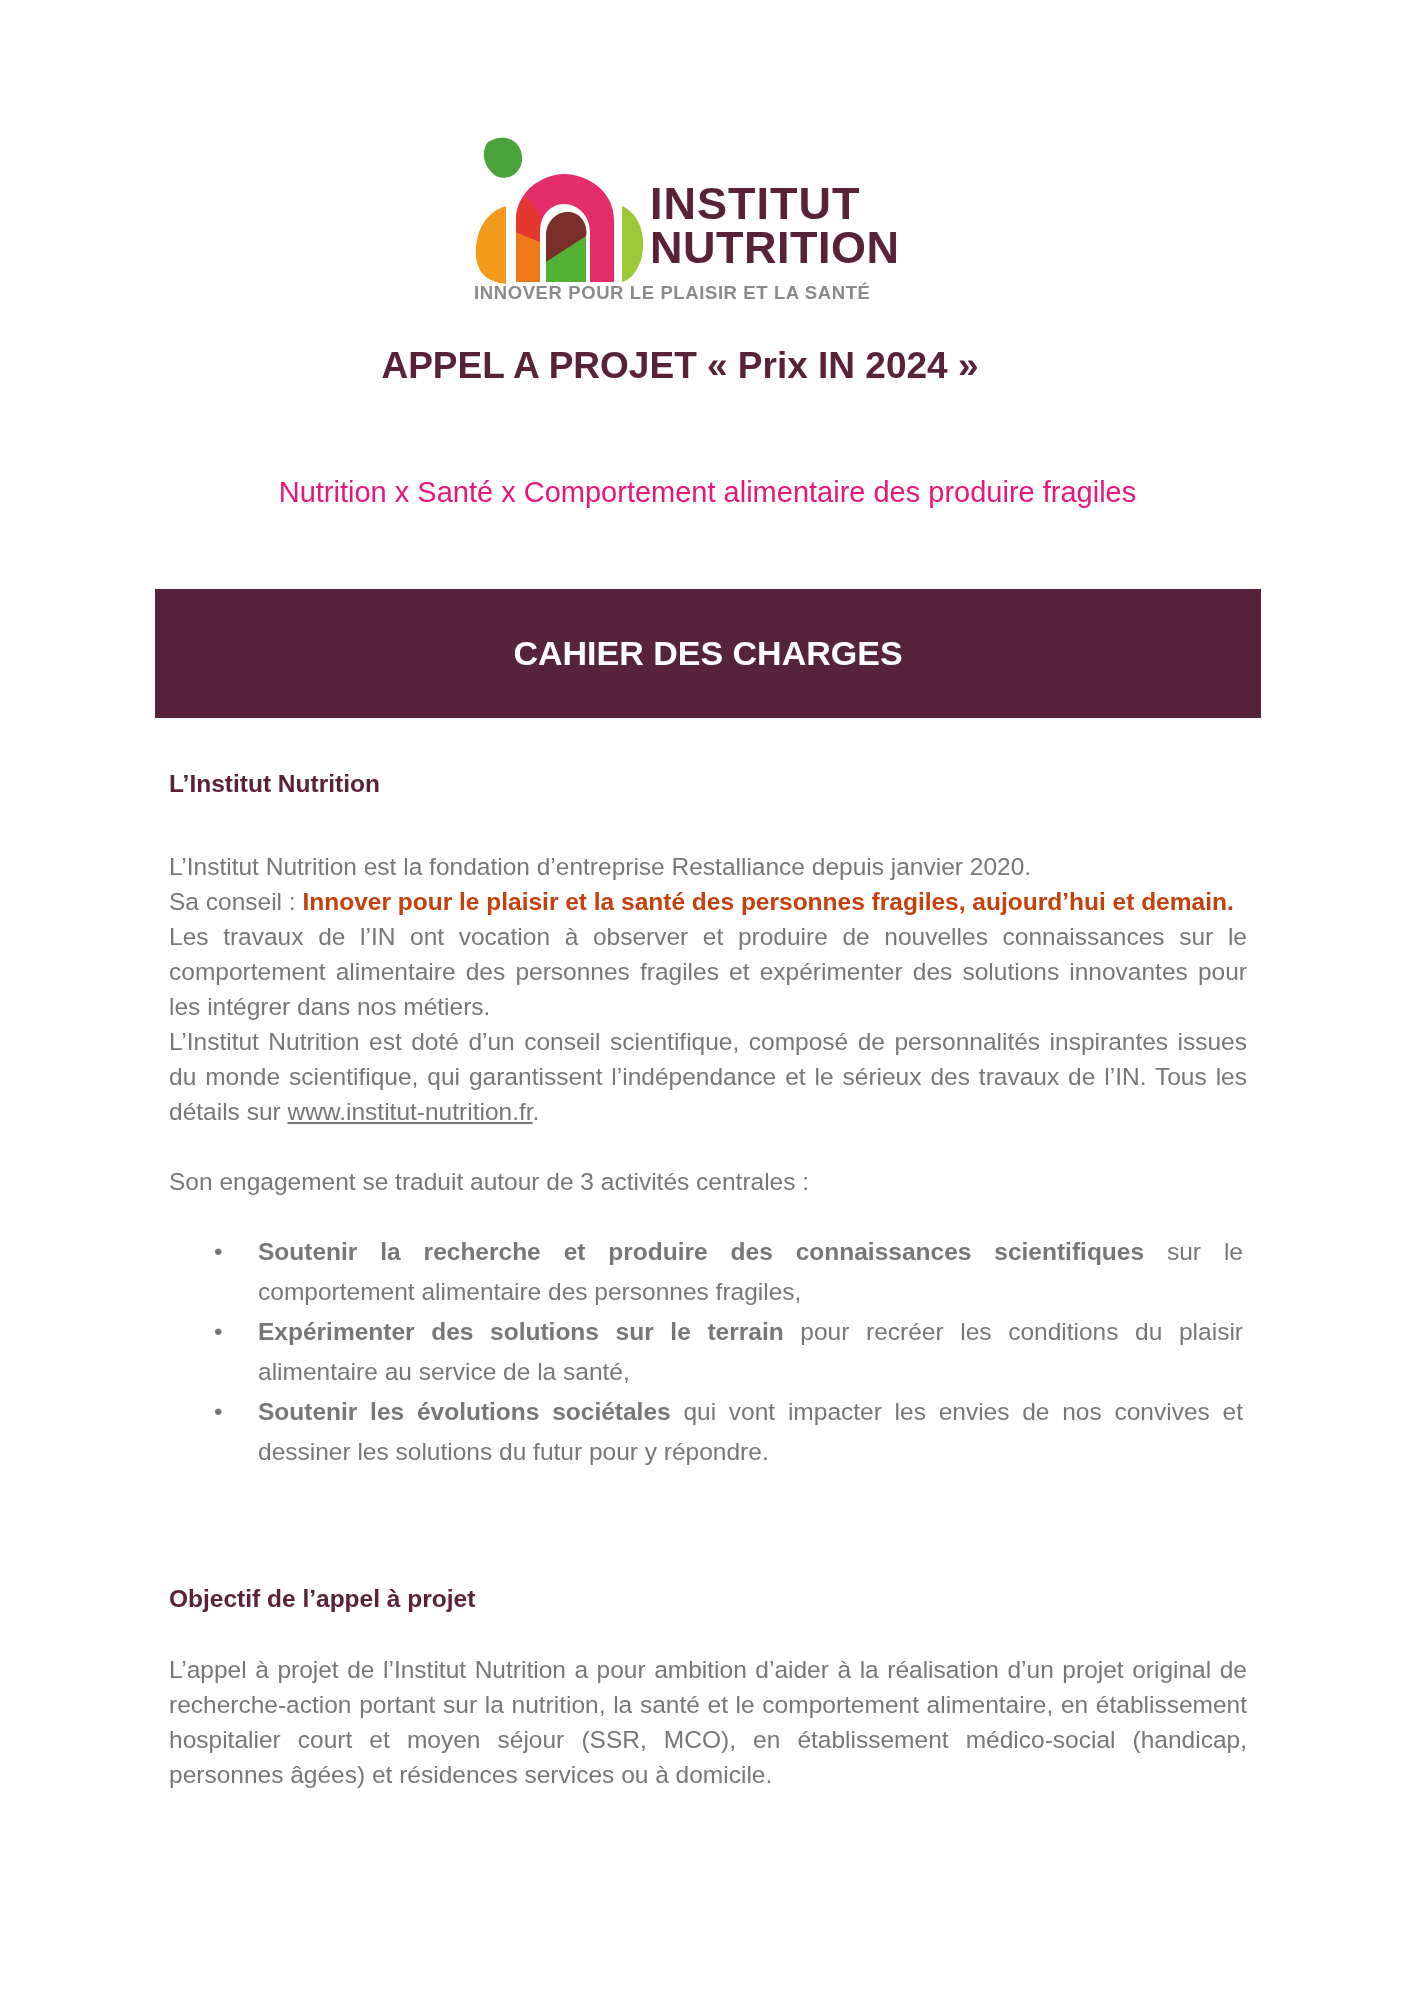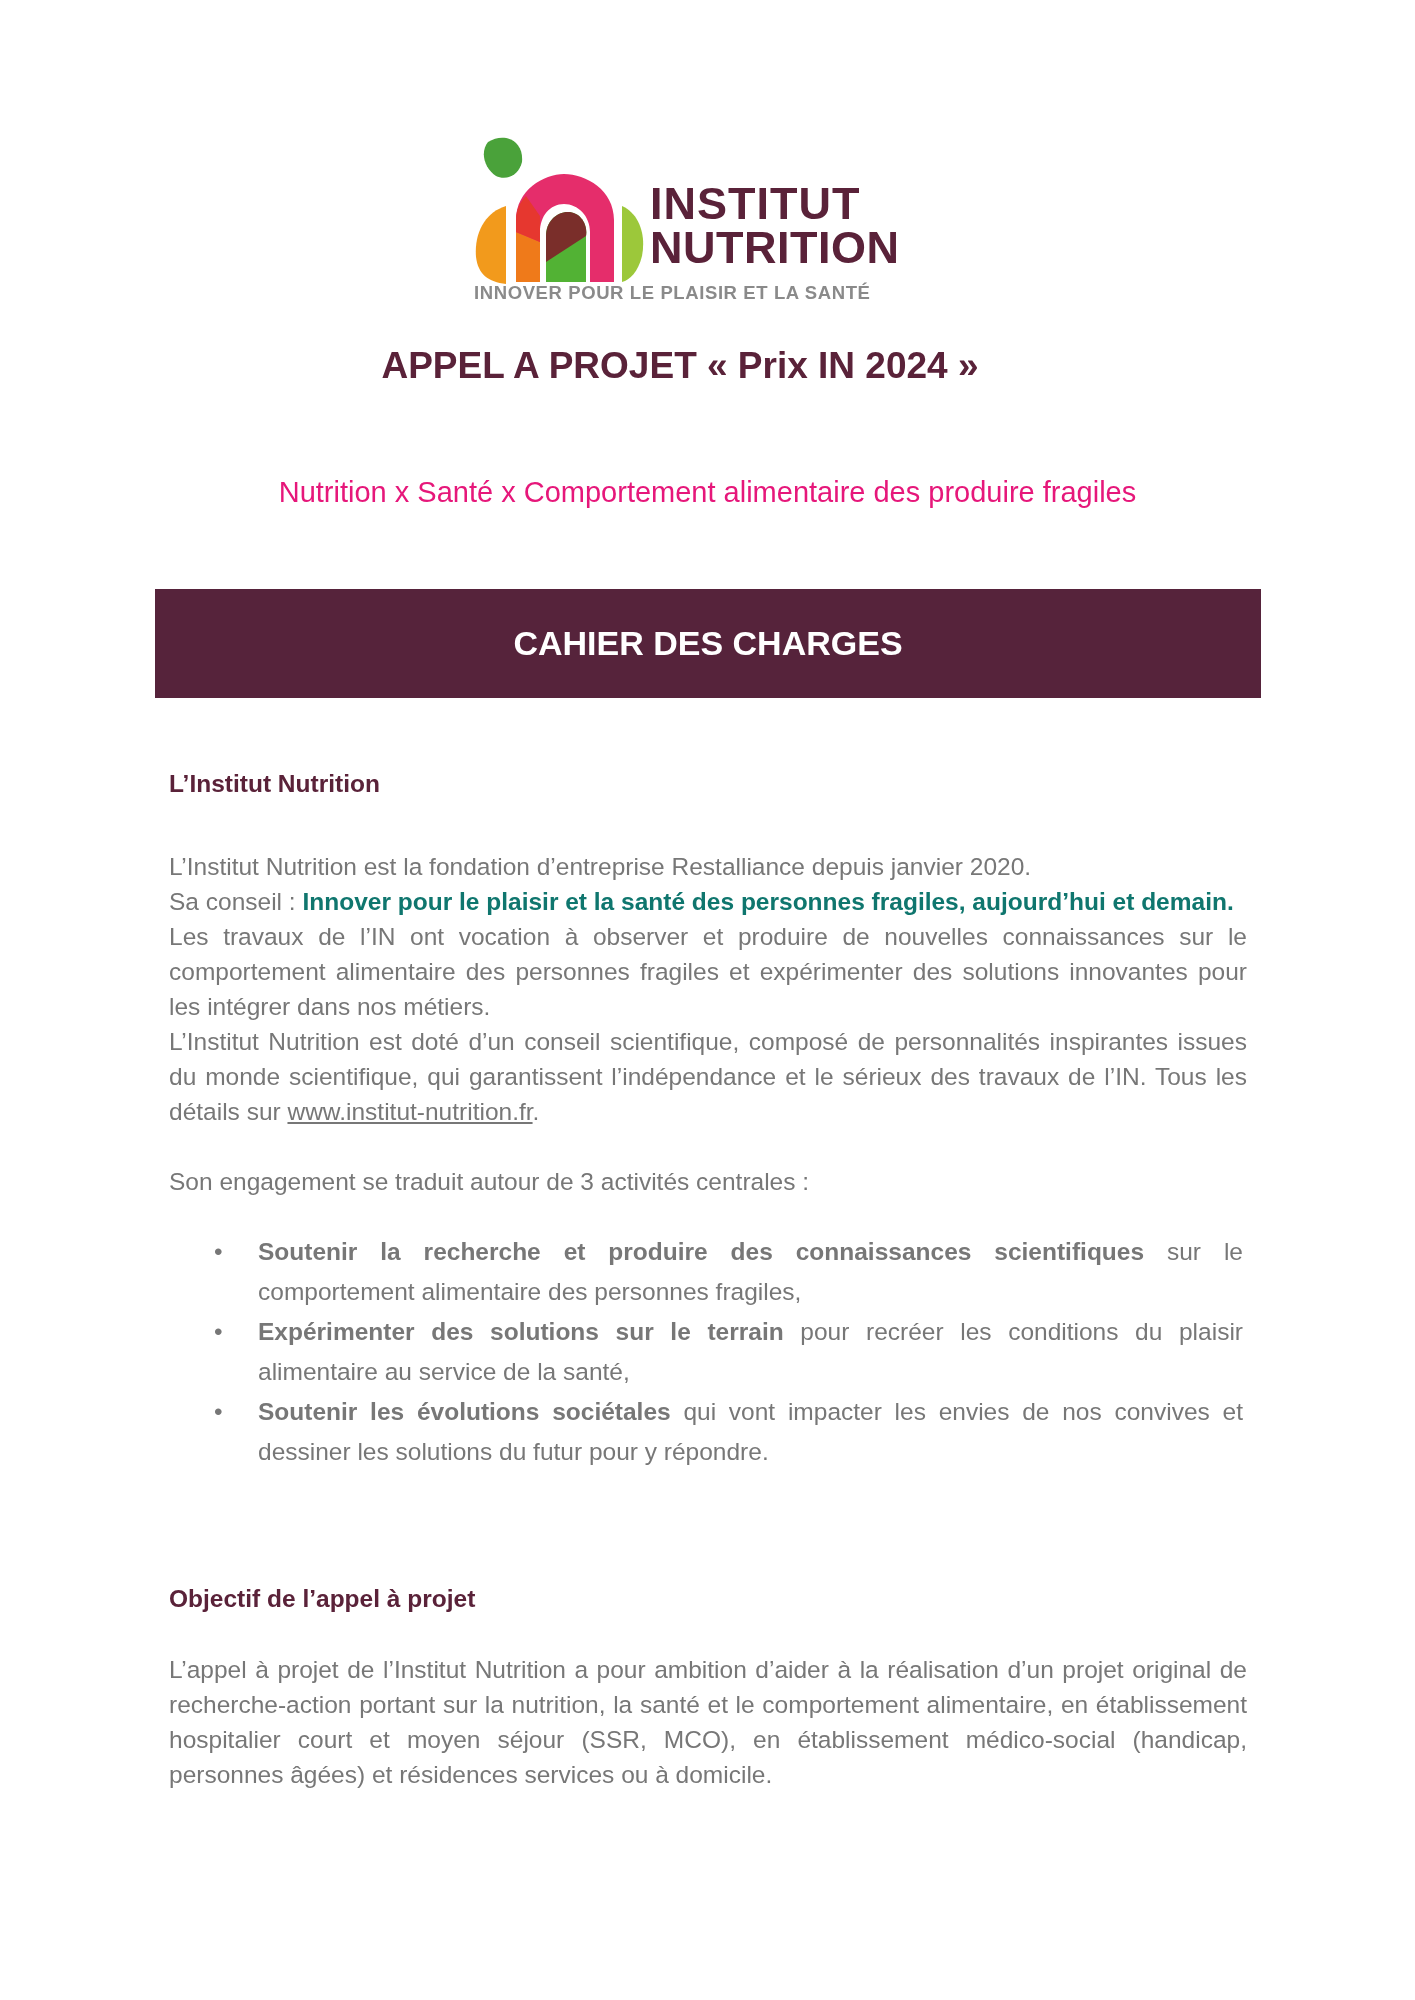--- a/index.html
+++ b/index.html
@@ -10,28 +10,28 @@
   .logo-word { position: absolute; left: 176px; top: 50px; color: #5a2239;
                font-family: Liberation Sans, sans-serif; font-weight: bold;
                font-size: 45px; line-height: 44px; letter-spacing: 1px; }
   .logo-word .w2 { letter-spacing: 0.5px; }
   .logo-tag { position: absolute; left: 0; top: 150px; width: 460px; text-align: left;
               color: #8a8a8a; font-size: 18.5px; letter-spacing: 0.6px; font-weight: bold; white-space: nowrap; }
   .title { position: absolute; left: 0; width: 1360px; top: 345px; text-align: center;
            color: #5a2239; font-weight: bold; font-size: 37px; }
   .subtitle { position: absolute; left: 0; width: 1415px; top: 476px; text-align: center;
               color: #e6177a; font-size: 29px; }
-  .banner { position: absolute; left: 155px; top: 589px; width: 1106px; height: 109px;
+  .banner { position: absolute; left: 155px; top: 589px; width: 1106px; height: 129px;
             background: #56233b; display: flex; align-items: center; justify-content: center; }
   .banner span { color: #ffffff; font-weight: bold; font-size: 34px; }
   .content { position: absolute; left: 169px; width: 1078px; color: #777777;
              font-size: 24.5px; line-height: 35px; }
   .h2 { position: absolute; left: 169px; color: #5a2239; font-weight: bold; font-size: 24.5px; }
   .para { text-align: justify; margin: 0; }
-  .para b { color: #0f766e; }
+  .para b { color: #c2410c; }
   .link { color: #777777; text-decoration: underline; }
   ul.bullets { list-style: none; margin: 4px; padding: 0; }
   ul.bullets li { position: relative; padding-left: 85px; text-align: justify; line-height: 40px; }
   ul.bullets li::before { content: "\2022"; position: absolute; left: 41px; top: 0; color: #777777; }
 </style>
 </head>
 <body>
 
 <div class="logo">
   <svg class="logo-icon" viewBox="0 0 170 160" xmlns="http://www.w3.org/2000/svg">

